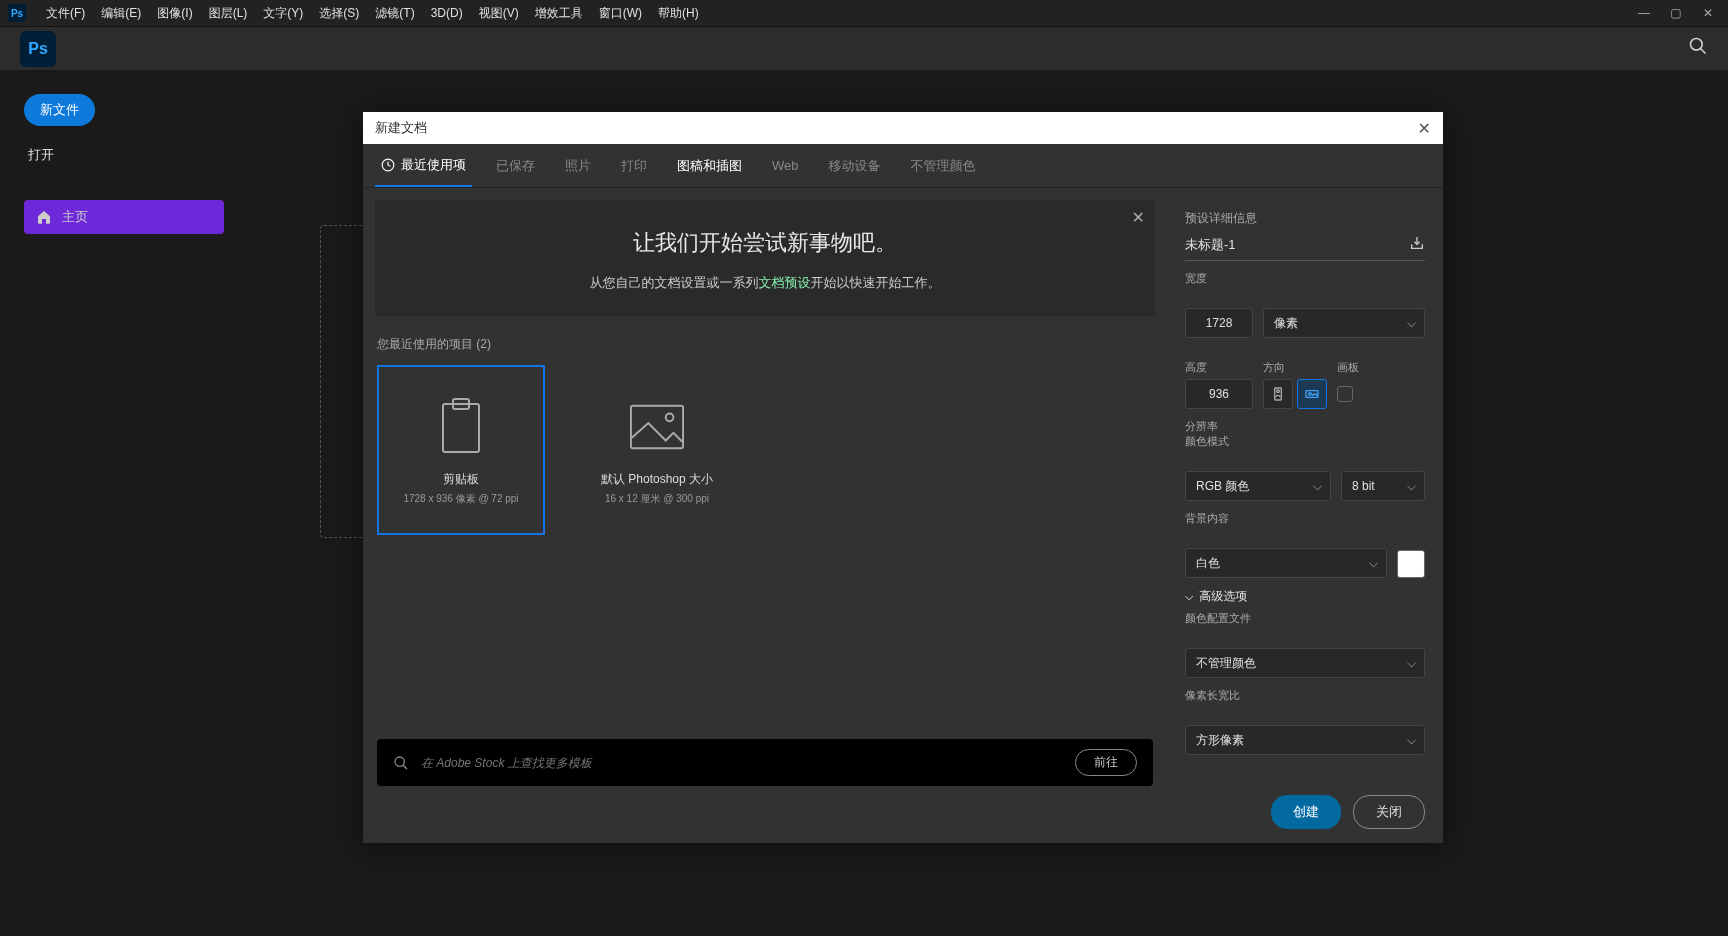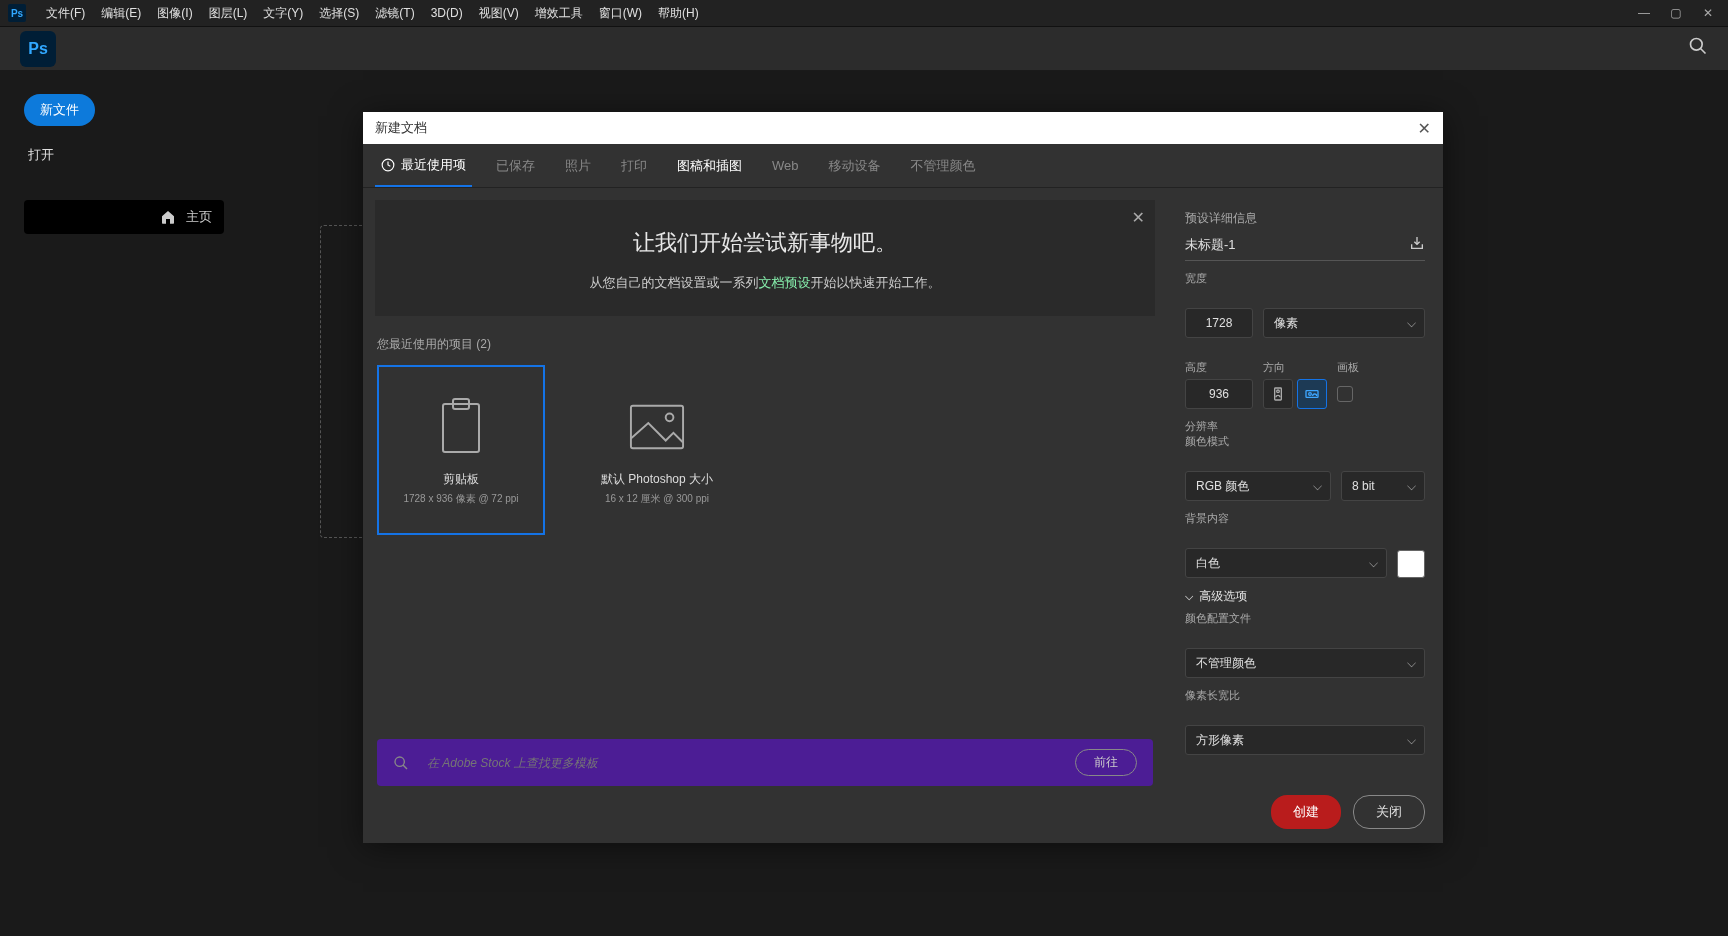--- a/index.html
+++ b/index.html
@@ -14,21 +14,21 @@
 
 
 .toolbar-row { height: 44px; background: #2c2c2c; border-top: 1px solid #111; display: flex; align-items: center; padding: 0 20px; }
 .toolbar-row .ps-logo { width: 36px; height: 36px; background: #001e36; border-radius: 6px; display: flex; align-items: center; justify-content: center; color: #31a8ff; font-weight: bold; font-size: 16px; }
 .toolbar-row .search-icon { margin-left: auto; font-size: 18px; color: #ccc; }
 
 
 .left-sidebar { position: absolute; left: 0; top: 70px; width: 240px; padding: 24px; }
 .new-file-btn { background: #0d7adb; color: #fff; border: none; border-radius: 16px; padding: 7px 16px; font-size: 13px; cursor: pointer; }
 .open-btn { background: none; color: #e0e0e0; border: none; padding: 12px 4px; font-size: 13px; cursor: pointer; margin-top: 8px; display: block; }
-.home-item { margin-top: 24px; display: flex; align-items: center; gap: 10px; padding: 8px 12px; background: #000000; border-radius: 4px; font-size: 13px; cursor: pointer; width: 200px; justify-content: flex-end; }
+.home-item { margin-top: 24px; display: flex; align-items: center; gap: 10px; padding: 8px 12px; background: #6d28d9; border-radius: 4px; font-size: 13px; cursor: pointer; width: 200px; }
 .home-item svg { width: 16px; height: 16px; fill: #ccc; }
 
 
 .canvas-area { position: absolute; left: 320px; top: 225px; width: 1070px; height: 313px; border: 1px dashed #555; border-radius: 4px; }
 
 
 .dialog { position: absolute; left: 363px; top: 112px; width: 1080px; background: #323232; box-shadow: 0 4px 30px rgba(0,0,0,0.5); }
 .dialog-titlebar { height: 32px; background: #fff; display: flex; align-items: center; padding: 0 12px; color: #333; font-size: 13px; }
 .dialog-titlebar .close-x { margin-left: auto; font-size: 16px; cursor: pointer; color: #555; }
 
@@ -46,21 +46,21 @@
 .hero .close-hero { position: absolute; right: 10px; top: 8px; color: #aaa; font-size: 16px; cursor: pointer; }
 
 .recent-label { font-size: 12px; color: #aaa; padding: 8px 14px; }
 .preset-grid { display: flex; gap: 28px; padding: 4px 14px; }
 .preset-card { width: 168px; height: 170px; display: flex; flex-direction: column; align-items: center; justify-content: center; border: 1px solid transparent; cursor: pointer; padding: 10px; }
 .preset-card.selected { border: 2px solid #1473e6; }
 .preset-card .icon-box { width: 56px; height: 64px; margin-bottom: 12px; display: flex; align-items: center; justify-content: center; }
 .preset-card .title { font-size: 12px; color: #ddd; margin-bottom: 4px; }
 .preset-card .subtitle { font-size: 10px; color: #999; }
 
-.search-bar { margin: 200px 14px 14px; background: #4c1d95; border-radius: 4px; padding: 10px 16px; display: flex; align-items: center; gap: 18px; }
+.search-bar { margin: 200px 14px 14px; background: #000000; border-radius: 4px; padding: 10px 16px; display: flex; align-items: center; gap: 12px; }
 .search-bar input { flex: 1; background: none; border: none; color: #888; font-size: 12px; font-style: italic; outline: none; }
 .search-bar .go-btn { border: 1px solid #888; color: #ccc; background: none; border-radius: 14px; padding: 4px 18px; font-size: 12px; cursor: pointer; }
 
 .details-col { width: 276px; padding: 14px 18px; background: #323232; font-size: 12px; color: #aaa; }
 .details-col .section-label { font-size: 12px; color: #aaa; margin-bottom: 8px; margin-top: 8px; }
 .details-col .name-row { display: flex; align-items: center; border-bottom: 1px solid #555; padding-bottom: 6px; margin-bottom: 10px; }
 .details-col .name-row input { flex: 1; background: none; border: none; color: #e0e0e0; font-size: 13px; outline: none; }
 .details-col .save-icon { color: #ccc; cursor: pointer; font-size: 14px; }
 
 .field-row { display: flex; gap: 10px; margin-bottom: 10px; align-items: flex-end; margin-top: 22px; }
@@ -78,21 +78,21 @@
 .orient-btn.active { border-color: #1473e6; background: #1d3a55; }
 .orient-btn svg { width: 16px; height: 16px; }
 .checkbox { width: 16px; height: 16px; border: 1px solid #666; border-radius: 3px; cursor: pointer; }
 
 .color-swatch { width: 28px; height: 28px; background: #fff; border: 1px solid #666; border-radius: 3px; cursor: pointer; }
 
 .advanced-header { display: flex; align-items: center; gap: 6px; cursor: pointer; margin: 8px 0 6px; color: #e0e0e0; font-size: 12px; }
 .advanced-header::before { content: "⌵"; font-size: 11px; transform: rotate(0deg); }
 
 .dialog-footer { display: flex; justify-content: flex-end; gap: 12px; margin-top: 40px; }
-.btn-primary { background: #b91c1c; color: #fff; border: none; border-radius: 16px; padding: 7px 22px; font-size: 13px; cursor: pointer; }
+.btn-primary { background: #0369a1; color: #fff; border: none; border-radius: 16px; padding: 7px 22px; font-size: 13px; cursor: pointer; }
 .btn-secondary { background: none; color: #e0e0e0; border: 1px solid #888; border-radius: 16px; padding: 7px 22px; font-size: 13px; cursor: pointer; }
 </style>
 </head>
 <body>
 
 <div class="menubar">
   <div class="ps-badge">Ps</div>
   <span class="menu-item">文件(F)</span>
   <span class="menu-item">编辑(E)</span>
   <span class="menu-item">图像(I)</span>

